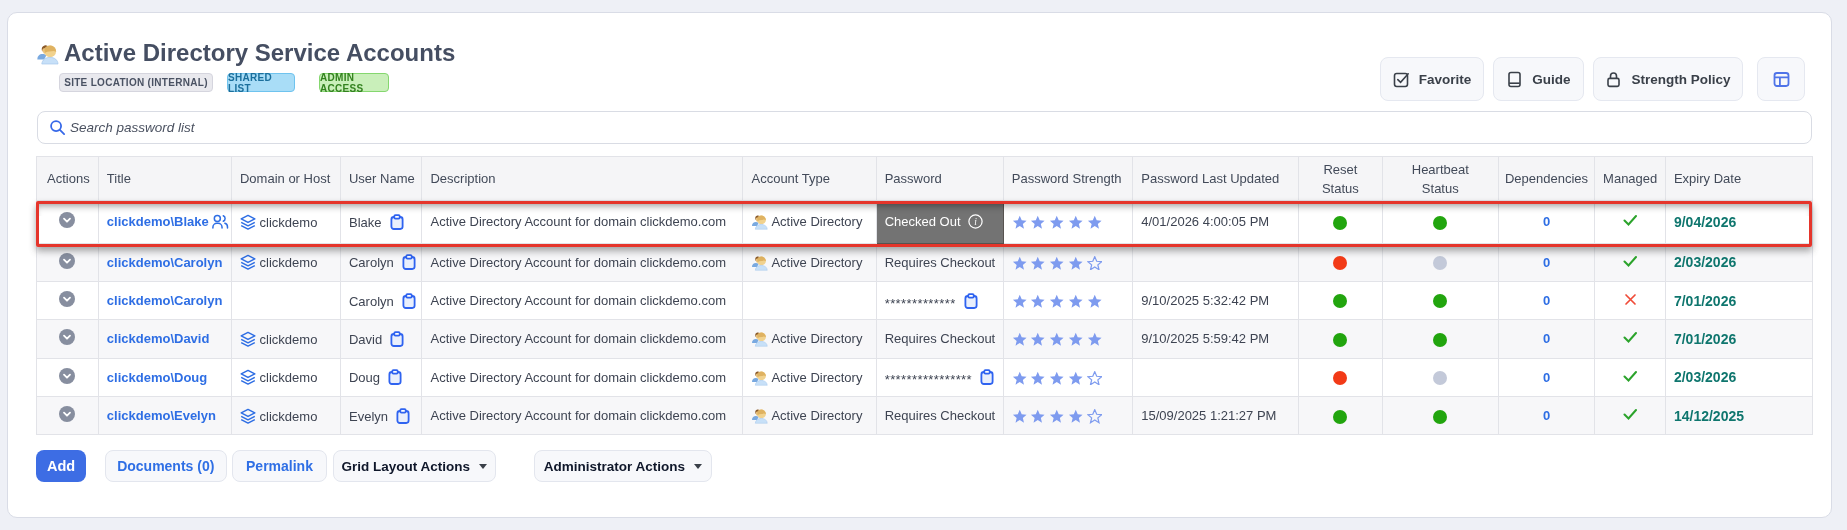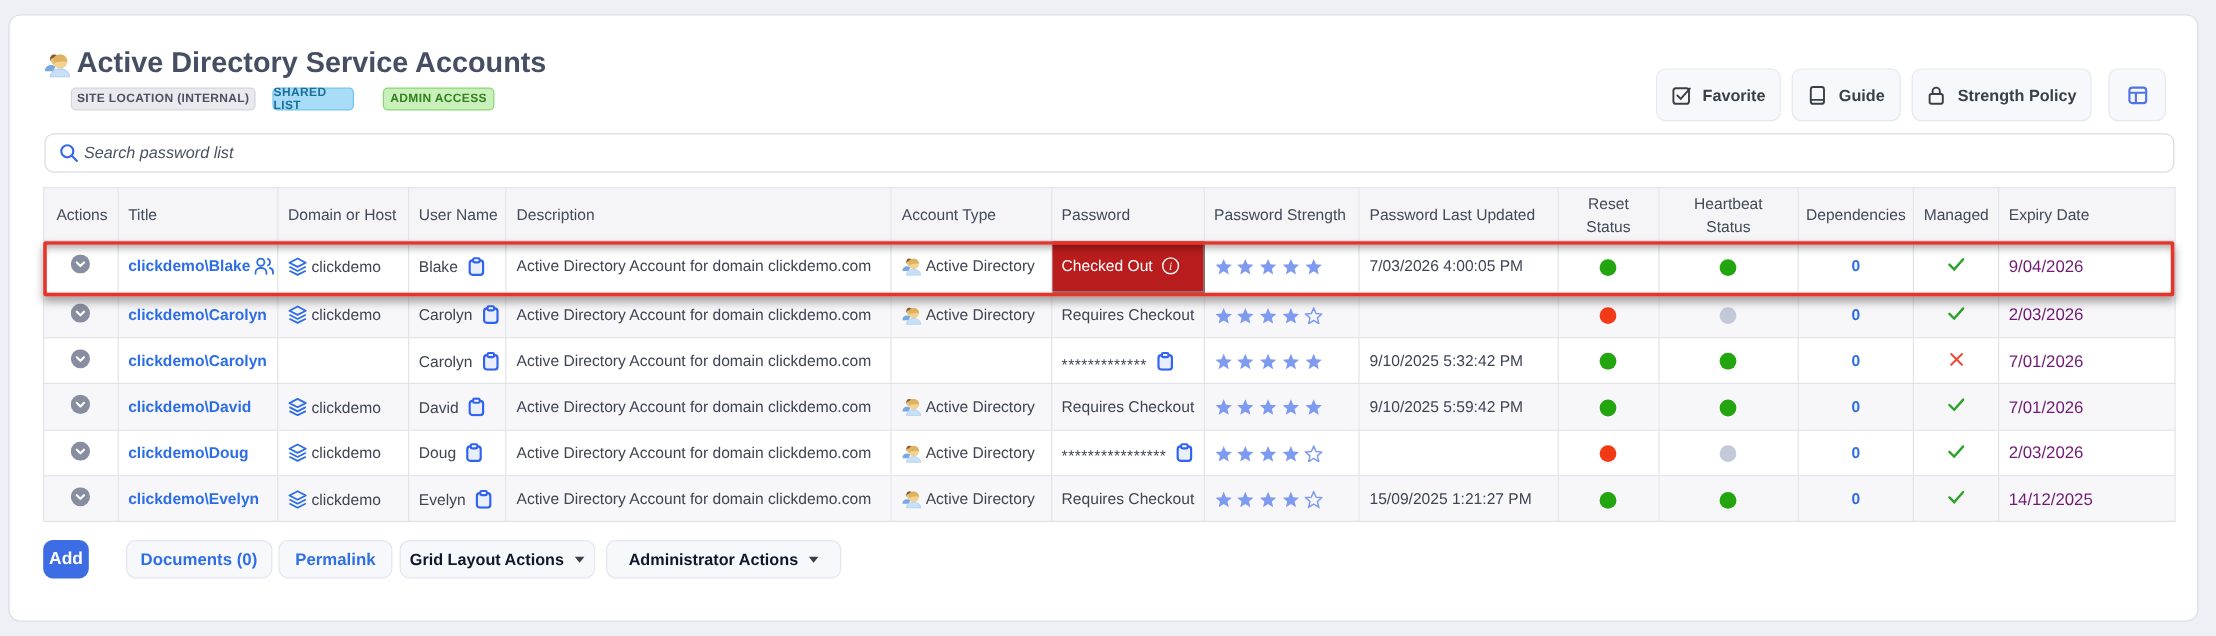--- a/index.html
+++ b/index.html
@@ -3,40 +3,40 @@
 <meta charset="utf-8">
 <style>
   * { margin:0; padding:0; box-sizing:border-box; }
   html,body { width:1847px; height:530px; background:#eef0f6; font-family:"Liberation Sans", sans-serif; overflow:hidden; }
   .card { position:absolute; left:7px; top:12px; width:1825px; height:506px; background:#fff; border:1px solid #d9dce6; border-radius:10px; }
   .abs { position:absolute; }
   h1 { position:absolute; left:64px; top:41px; font-size:24px; line-height:24px; font-weight:bold; color:#454e62; }
   .badge { position:absolute; top:73px; height:19px; display:flex; align-items:center; justify-content:center; border-radius:4px; font-size:10px; font-weight:bold; letter-spacing:.3px; }
   .b1 { left:59px; width:154px; background:#e9e9ee; border:1px solid #d5d5de; color:#4a5263;text-align:center; }
   .b2 { left:227px; width:68px; background:#a9ddf7; border:1px solid #6fc3ee; color:#1b6f9c; }
-  .b3 { left:319px; width:93px; background:#c9efba; border:1px solid #85d76f; color:#33821f; }
+  .b3 { left:319px; width:70px; background:#c9efba; border:1px solid #85d76f; color:#33821f; }
   .hbtn { position:absolute; top:57px; height:44px; background:#f7f8fb; border:1px solid #e5e8f0; border-radius:8px; display:flex; align-items:center; justify-content:center; font-size:13.5px; font-weight:bold; color:#3a4049; }
   .hbtn svg { margin-right:9px; }
   .search { position:absolute; left:37px; top:111px; width:1775px; height:33px; border:1px solid #d9dce4; border-radius:8px; background:#fff; display:flex; align-items:center; }
   .search svg { margin-left:11px; }
   .search span { margin-left:4px; font-size:13.5px; font-style:italic; color:#4a5160; }
   table { position:absolute; left:36px; top:156px; width:1776px; border-collapse:collapse; table-layout:fixed; }
   th { height:44px; background:#f5f5f7; font-weight:normal; font-size:13px; line-height:19px; color:#424a59; text-align:left; padding:0 0 0 8px; border:1px solid #e2e3e8; white-space:nowrap; overflow:hidden; }
   th.c, td.c { text-align:center; padding:0; }
   td { height:38.4px; font-size:13px; color:#3e4452; padding:0 0 0 8px; border:1px solid #e2e3e8; background:#fff; vertical-align:middle; white-space:nowrap; overflow:hidden; }
   tr.stripe td { background:#f7f7f9; }
   tr.sel td { height:42.5px; }
   a.lnk { color:#2e6ee4; font-weight:bold; text-decoration:none; }
   .ico { vertical-align:-3px; }
   .ico2 { vertical-align:-4px; }
   td .dot { display:inline-block; width:14px; height:14px; border-radius:50%; vertical-align:middle; }
   .dg { background:#22a50e; } .dr { background:#f23a17; } .dgr { background:#c3c9d9; }
   .dep { color:#2e6ee4; font-weight:bold; }
-  td.exp { color:#701a75; font-weight:normal; font-size:14px; }
-  .co { background:#b91c1c; color:#fff; }
+  td.exp { color:#0f766e; font-weight:bold; font-size:14px; }
+  .co { background:#737373; color:#fff; }
   tr.sel td.co { border-color:#575350; }
   .stars svg { margin-right:3.2px; vertical-align:middle; }
   .selbox { position:absolute; left:36px; top:200.5px; width:1776px; height:46px; border:3px solid #e5352b; border-radius:2px; box-shadow:0 4px 7px rgba(60,60,60,.45); pointer-events:none; z-index:5; }
   .selbox:after { content:''; position:absolute; left:0; top:0; right:0; height:12px; box-shadow:inset 0 6px 7px -4px rgba(0,0,0,.38); }
   .fbtn { position:absolute; top:450px; height:32px; border-radius:8px; display:flex; align-items:center; justify-content:center; font-size:14px; font-weight:bold; background:#f7f8fb; border:1px solid #e3e6ee; color:#0f172a; }
   .fblue { color:#2f6fe5; }
   .caret { display:inline-block; width:0; height:0; border-left:4.5px solid transparent; border-right:4.5px solid transparent; border-top:5px solid #3a4049; margin-left:9px; }
   .addb { background:#3d6de4; border:none; color:#fff; font-size:14.5px; }
 .ast { position:relative; top:2px; letter-spacing:.4px; }
 </style>
@@ -196,21 +196,21 @@
             <use href="#star"></use>
           </svg><svg width="15.5" height="14.5" viewBox="0 0 15 14" fill="#7e9bef">
             <use href="#star"></use>
           </svg><svg width="15.5" height="14.5" viewBox="0 0 15 14" fill="#7e9bef">
             <use href="#star"></use>
           </svg><svg width="15.5" height="14.5" viewBox="0 0 15 14" fill="#7e9bef">
             <use href="#star"></use>
           </svg><svg width="15.5" height="14.5" viewBox="0 0 15 14" fill="#7e9bef">
             <use href="#star"></use>
           </svg></td>
-<td>7/03/2026 4:00:05 PM</td>
+<td>4/01/2026 4:00:05 PM</td>
 <td class="c"><span class="dot dg"></span></td>
 <td class="c"><span class="dot dg"></span></td>
 <td class="c dep">0</td>
 <td class="c"><svg width="14" height="12" viewBox="0 0 14 12">
             <use href="#chk"></use>
           </svg></td>
 <td class="exp">9/04/2026</td>
       </tr>
 
 <tr class="stripe">
@@ -395,17 +395,17 @@
 <td class="c"><svg width="14" height="12" viewBox="0 0 14 12">
             <use href="#chk"></use>
           </svg></td>
 <td class="exp">14/12/2025</td>
       </tr>
 </tbody>
   </table>
 
 <div class="selbox"></div>
 
-<div class="fbtn addb" style="left:36px;width:38px">Add</div>
+<div class="fbtn addb" style="left:36px;width:50px">Add</div>
 <div class="fbtn fblue" style="left:105px;width:121.5px">Documents (0)</div>
 <div class="fbtn fblue" style="left:232px;width:95px">Permalink</div>
 <div class="fbtn" style="left:332.5px;width:163.5px;font-size:13.5px">Grid Layout Actions<span class="caret"></span></div>
-<div class="fbtn" style="left:505px;width:196px;font-size:13.5px">Administrator Actions<span class="caret"></span></div>
+<div class="fbtn" style="left:534px;width:178px;font-size:13.5px">Administrator Actions<span class="caret"></span></div>
 
 </body></html>

